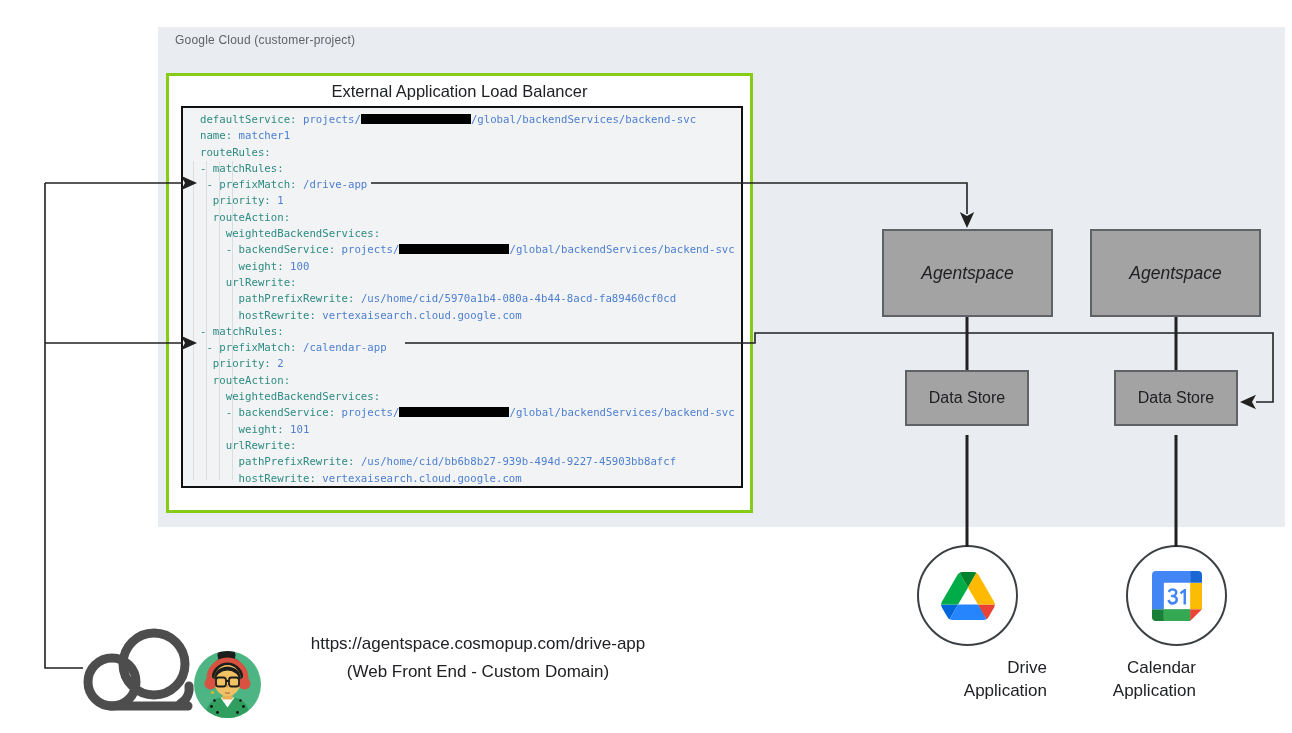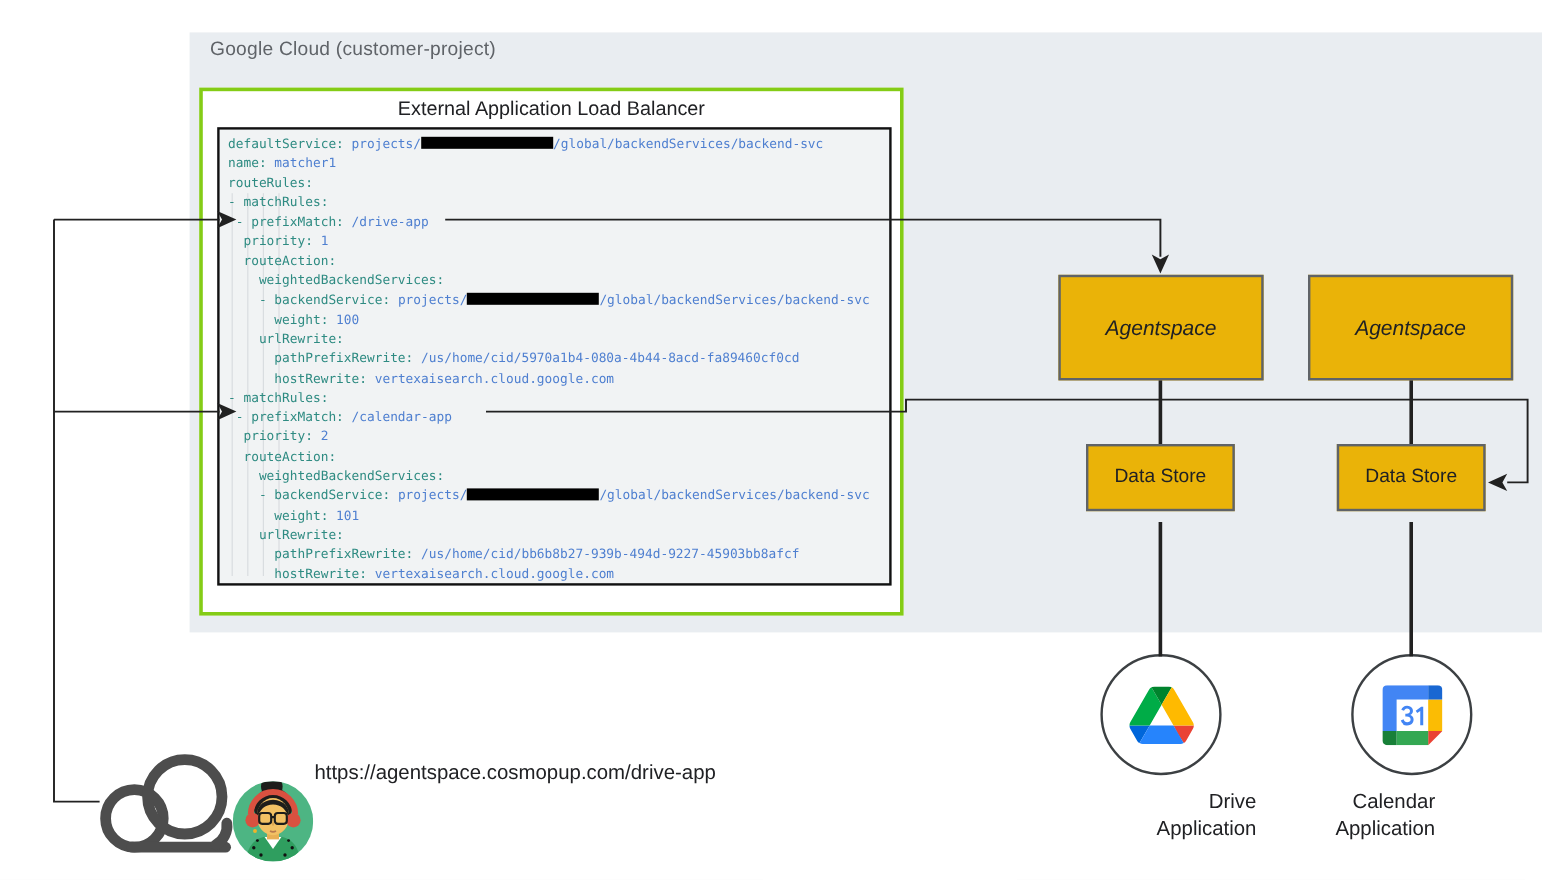--- a/index.html
+++ b/index.html
@@ -5,45 +5,45 @@
   :root{
     --container-bg:#e9edf1; --code-bg:#f1f3f4; --code-key:#2e8b82; --code-value:#4e7fd0;
     --line:#212121; --box-border:#5f6368; --label-gray:#5f6368; --text-dark:#202124;
     --avatar-green:#4db583; --cloud-gray:#4d4d4d;
   }
   html,body{margin:0;padding:0;background:#fff;}
   .stage{position:relative;width:1292px;height:733px;background:#fff;overflow:hidden;
          font-family:"Liberation Sans",sans-serif;color:var(--text-dark);}
 
   .gcp{position:absolute;left:158px;top:27px;width:1127px;height:500px;background:var(--container-bg);}
-  .gcp-label{position:absolute;left:175px;top:33px;font-size:16px;color:var(--label-gray);letter-spacing:.2px;}
+  .gcp-label{position:absolute;left:175px;top:33px;font-size:12px;color:var(--label-gray);letter-spacing:.2px;}
 
   .alb{position:absolute;left:166px;top:73px;width:587px;height:440px;background:#fff;
        border:3px solid #84cc16;box-sizing:border-box;}
   .alb-title{position:absolute;left:0;right:0;top:6px;text-align:center;font-size:16.5px;color:var(--text-dark);}
 
   .code{position:absolute;left:12px;top:30px;width:562px;height:382px;background:var(--code-bg);
         border:2px solid #111;box-sizing:border-box;overflow:hidden;
         font-family:"DejaVu Sans Mono","Liberation Mono",monospace;font-size:10.7px;line-height:16.3px;}
-  .code-inner{position:relative;padding:4px 0 0 7px;white-space:pre;}
+  .code-inner{position:relative;padding:4px 0 0 17px;white-space:pre;}
   .guide{position:absolute;width:1px;top:53px;bottom:6px;background:#d9dde0;}
   .code .k{color:var(--code-key);}
   .code .v{color:var(--code-value);}
   .code .bar{display:inline-block;width:110px;height:10px;background:#000;vertical-align:-1px;}
 
-  .box{position:absolute;background:#eab308;border:2px solid var(--box-border);box-sizing:border-box;
+  .box{position:absolute;background:#a3a3a3;border:2px solid var(--box-border);box-sizing:border-box;
        display:flex;align-items:center;justify-content:center;}
   .agentspace{width:171px;height:88px;font-style:italic;font-size:17.5px;}
   .datastore{width:124px;height:56px;font-size:16px;}
 
   .app-circle{position:absolute;width:101px;height:101px;border-radius:50%;background:#fff;
               border:2px solid #3c4043;box-sizing:border-box;display:flex;align-items:center;justify-content:center;}
   .app-label{position:absolute;width:160px;text-align:right;font-size:17px;line-height:23px;color:var(--text-dark);}
 
-  .urls{position:absolute;left:262px;top:630px;width:432px;text-align:left;font-size:17px;
+  .urls{position:absolute;left:262px;top:630px;width:432px;text-align:center;font-size:17px;
         line-height:27.5px;color:var(--text-dark);}
 
   .overlay{position:absolute;left:0;top:0;width:1292px;height:733px;pointer-events:none;z-index:50;}
   .cloud-svg{position:absolute;left:76px;top:616px;z-index:5;}
   .avatar-svg{position:absolute;left:194px;top:651px;z-index:6;}
 </style>
 </head>
 <body>
 
 <div class="stage">
@@ -102,20 +102,21 @@
       <path fill="#4285f4" d="M69.6 129.1c-3.9-2.7-6.7-6.5-8.2-11.5l9.2-3.8c.8 3.2 2.3 5.7 4.4 7.4 2.1 1.7 4.7 2.6 7.7 2.6 3.1 0 5.7-.9 8-2.7 2.2-1.8 3.3-4.1 3.3-6.9 0-2.9-1.2-5.2-3.5-7-2.3-1.8-5.2-2.7-8.7-2.7h-5.4v-9.1h4.8c3 0 5.5-.8 7.6-2.4 2-1.6 3.1-3.8 3.1-6.7 0-2.5-.9-4.5-2.8-6-1.9-1.5-4.2-2.3-7-2.3-2.7 0-4.9.7-6.5 2.2-1.6 1.5-2.8 3.2-3.5 5.3l-9.1-3.8c1.2-3.4 3.4-6.4 6.7-9 3.3-2.6 7.4-3.9 12.5-3.9 3.7 0 7.1.7 10.1 2.2 3 1.4 5.3 3.4 7 6 1.7 2.5 2.5 5.4 2.5 8.6 0 3.2-.8 6-2.3 8.2-1.6 2.2-3.5 3.9-5.8 5.1v.5c3 1.2 5.5 3.2 7.4 5.9 1.9 2.7 2.9 5.9 2.9 9.7s-1 7.1-2.9 10.1c-1.9 2.9-4.6 5.3-8 6.9-3.4 1.7-7.3 2.5-11.6 2.5-5 .1-9.6-1.3-13.5-4zm56.6-43.5-10.1 7.3-5-7.6 18.1-13.3h6.9v61.6h-10z"></path>
     </svg>
   </div>
   <div class="app-label" style="left:1036px;top:656px">
     <div>Calendar</div>
     <div>Application</div>
   </div>
 
   <div class="urls">
     <div>https://agentspace.cosmopup.com/drive-app</div>
+    <div>(Web Front End - Custom Domain)</div>
   </div>
 
   <svg class="cloud-svg" width="126" height="106" viewBox="0 0 126 106">
     <g fill="none" stroke="#4d4d4d" stroke-width="9">
       <circle cx="36" cy="66" r="24"></circle>
       <circle cx="78" cy="48" r="31"></circle>
       <path d="M34 90 h78" stroke-linecap="round"></path>
       <path d="M104 88 a18 18 0 0 0 9 -18" stroke-linecap="round"></path>
     </g>
   </svg>

